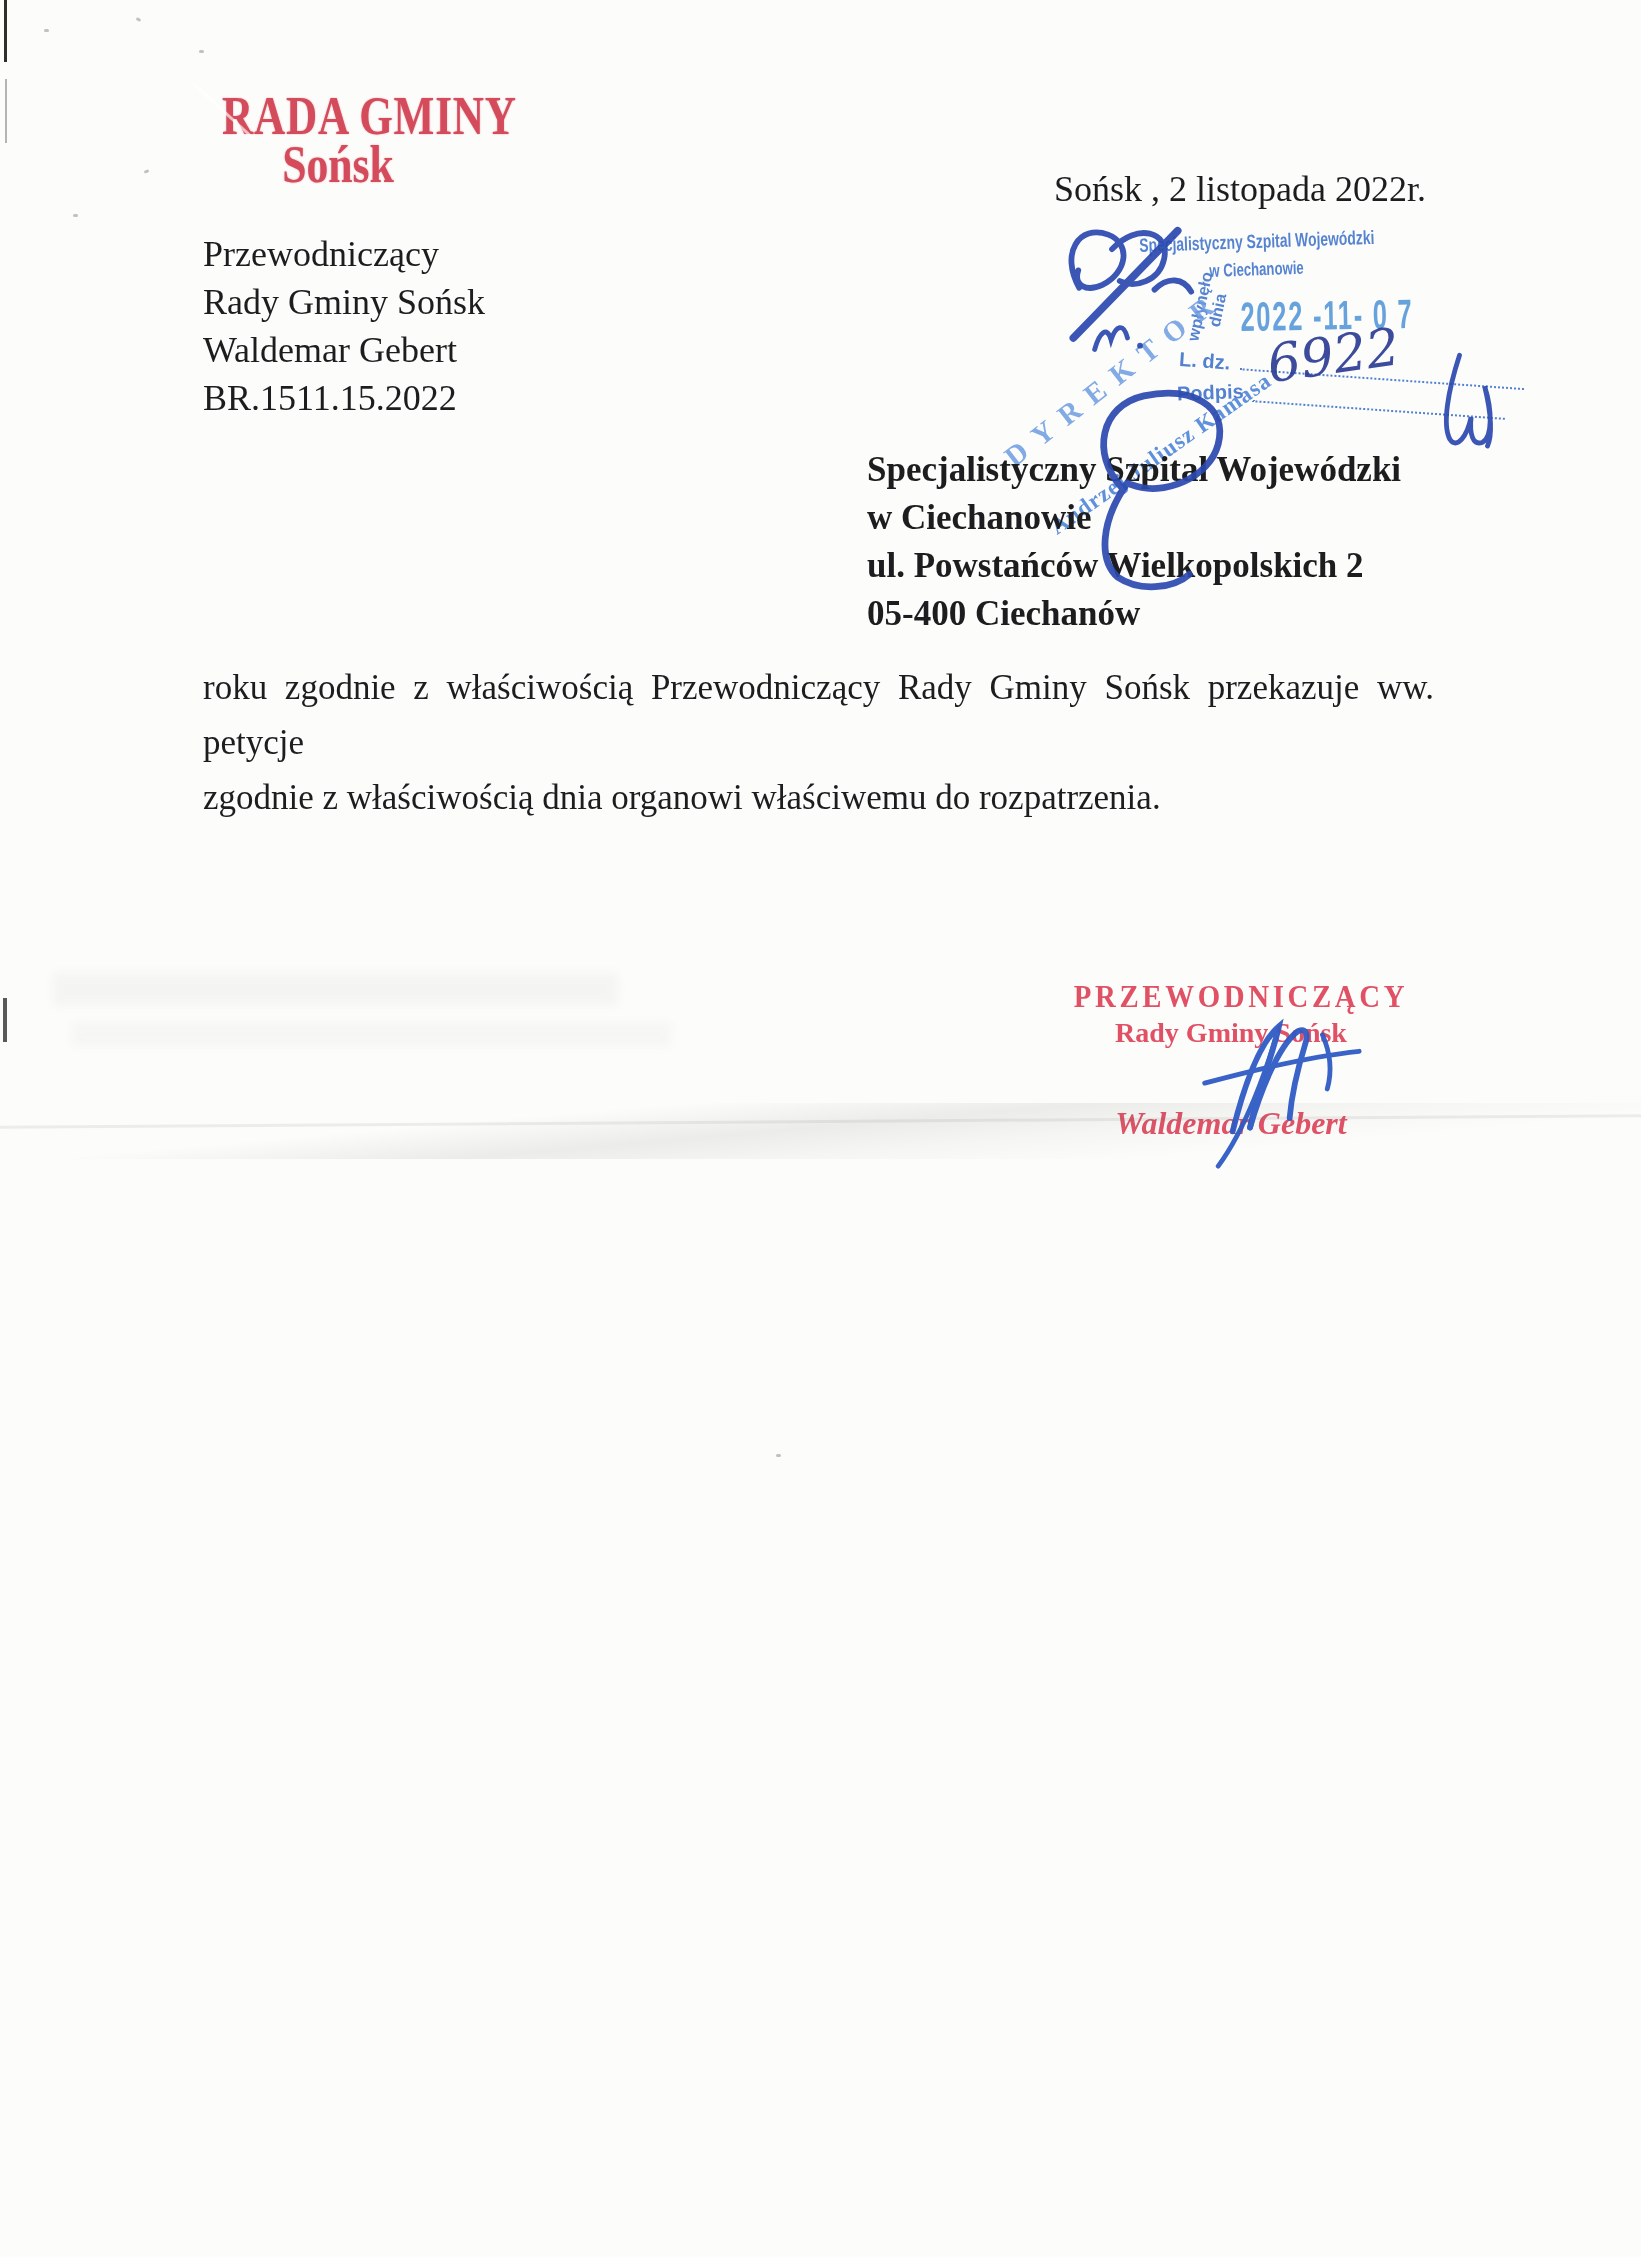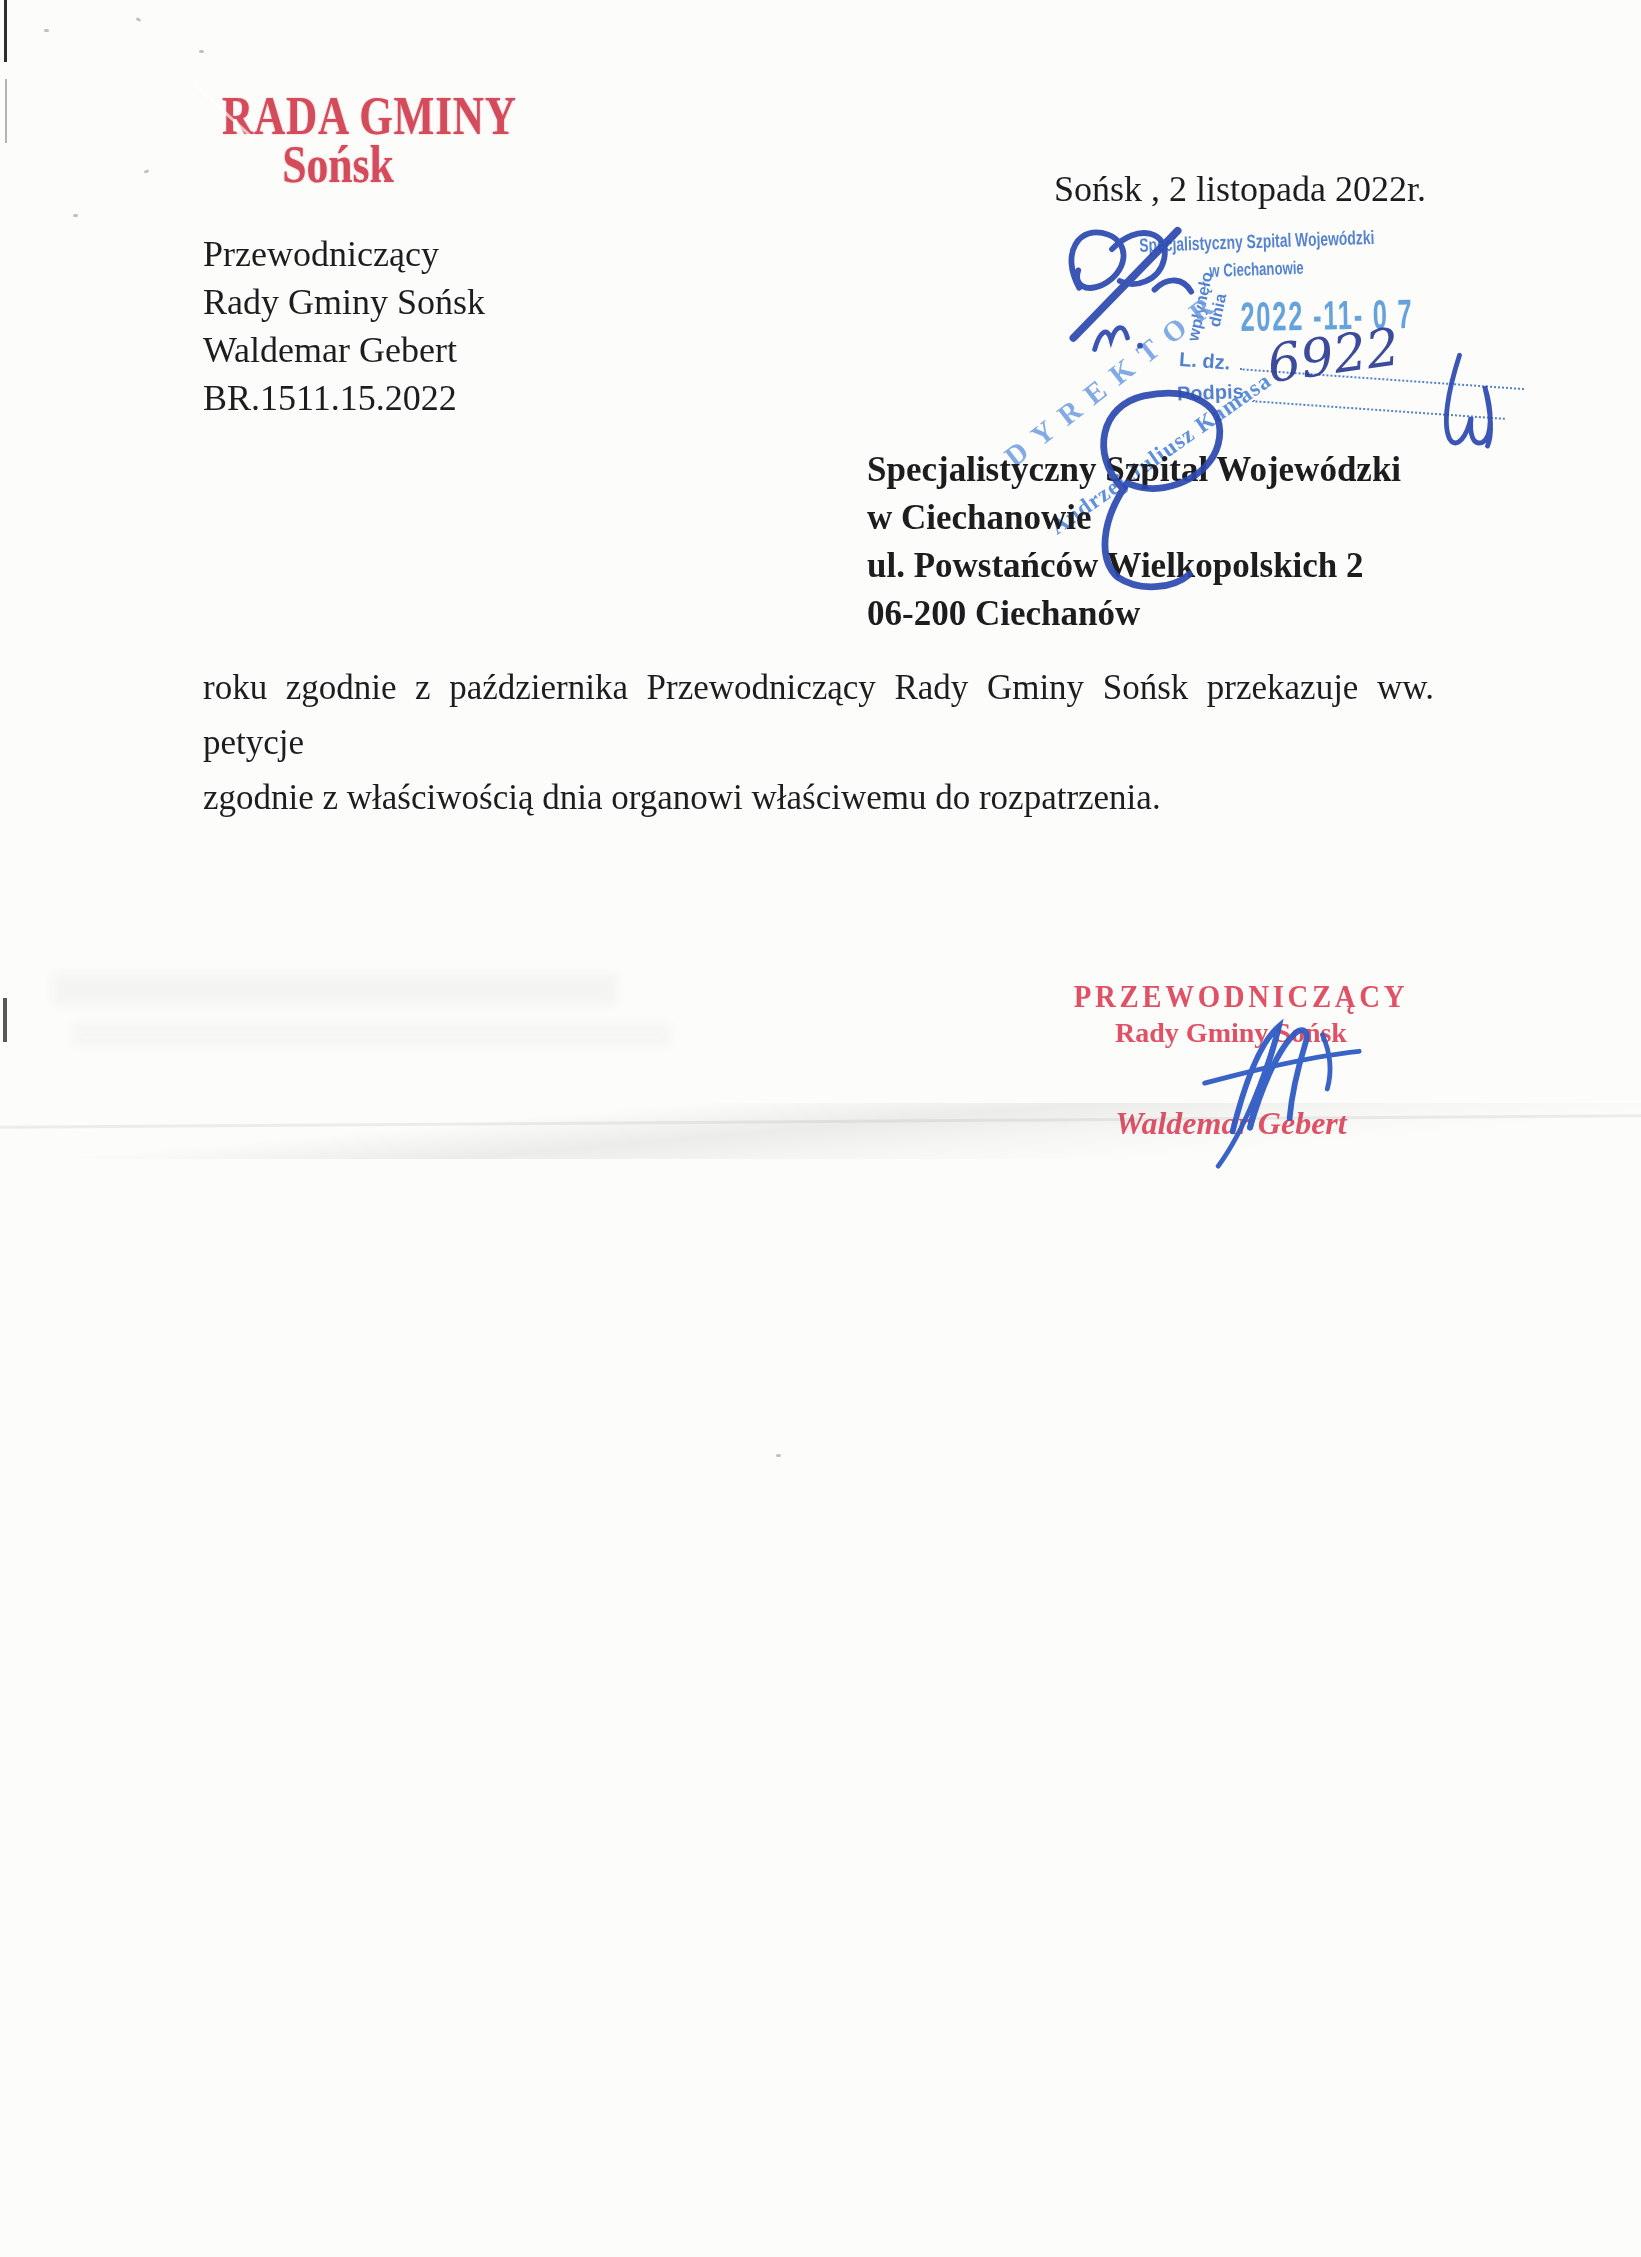--- a/index.html
+++ b/index.html
@@ -99,25 +99,25 @@
       <span class="dots d2"></span>
     </div>
   </div>
   <div class="abs dyrektor">DYREKTOR</div>
   <div class="abs dirname">Andrzej Juliusz Kamasa</div>
 
   <div class="abs recipient">
     <div>Specjalistyczny Szpital Wojewódzki</div>
     <div>w Ciechanowie</div>
     <div>ul. Powstańców Wielkopolskich 2</div>
-    <div>06-200 Ciechanów</div>
+    <div>05-400 Ciechanów</div>
   </div>
 
   <div class="abs bodytext">
-    <div class="jl">roku zgodnie z października Przewodniczący Rady Gminy Sońsk przekazuje ww. petycje</div>
+    <div class="jl">roku zgodnie z właściwością Przewodniczący Rady Gminy Sońsk przekazuje ww. petycje</div>
     <div>zgodnie z właściwością dnia organowi właściwemu do rozpatrzenia.</div>
   </div>
 
   <div class="abs footer-stamp">
     <div class="fs-title">PRZEWODNICZĄCY</div>
     <div class="fs-sub">Rady Gminy Sońsk</div>
     <div class="fs-name">Waldemar Gebert</div>
   </div>
 
   <div class="abs edge" style="left:3.9px;top:0;width:2.9px;height:62px;"></div>

